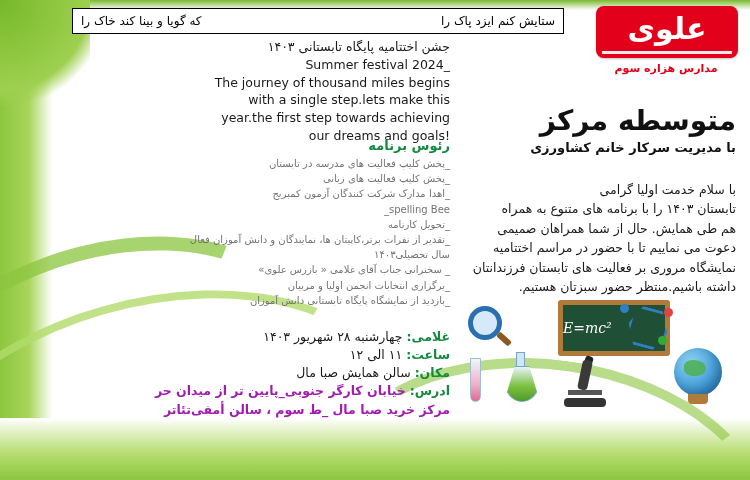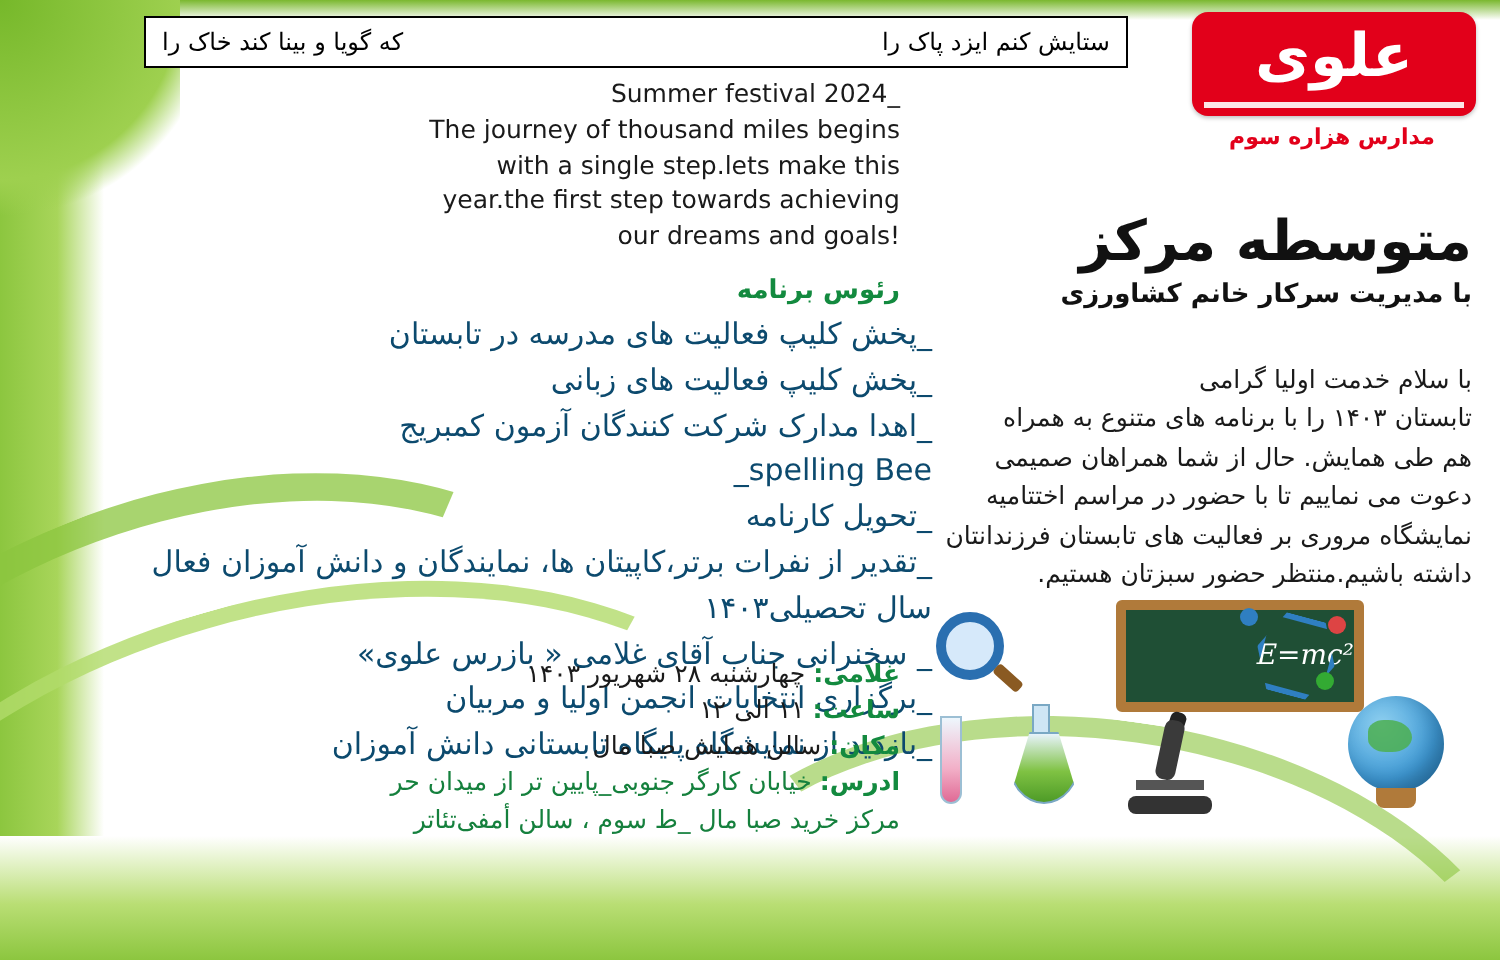--- a/index.html
+++ b/index.html
@@ -182,64 +182,64 @@
     left: 150px; top: 138px;
     width: 300px;
     text-align: right;
     direction: rtl;
     color: #138a3f;
     font-size: 13px;
     font-weight: bold;
   }
   .program-list {
     position: absolute;
-    left: 126px; top: 156px;
+    left: 110px; top: 156px;
     width: 340px;
     text-align: right;
     direction: rtl;
-    color: #0c4a6e;
-    font-size: 15px;
+    color: #737373;
+    font-size: 10px;
     line-height: 1.52;
   }
   .program-list .it { display:block; white-space: nowrap; }
   .program-list .it.ltr { direction: ltr; text-align: right; }
 
   
   .details {
     position: absolute;
     left: 120px; top: 328px;
     width: 330px;
     text-align: right;
     direction: rtl;
     font-size: 12.5px;
     line-height: 1.45;
   }
   .details .row { display:block; }
   .details .k { color: #138a3f; font-weight: bold; }
   .details .v { color: #1a1a1a; }
-  .details .addr { color: #15803d; font-weight: normal; }
+  .details .addr { color: #a21caf; font-weight: bold; }
 
   
   .science {
     position: absolute;
     right: 18px; top: 300px;
     width: 270px;
     height: 110px;
   }
   .board {
     position: absolute;
     left: 96px; top: 0;
-    width: 124px; height: 56px;
+    width: 112px; height: 56px;
     background: #1f4f35;
     border: 5px solid #b07a3a;
     border-radius: 3px;
     box-sizing: border-box;
     display: flex;
     align-items: center;
-    justify-content: flex-end;
+    justify-content: flex-start;
   }
   .board span {
     color: #ffffff;
     font-size: 14px;
     font-style: italic;
     font-family: "DejaVu Serif", serif;
   }
   .magnifier {
     position: absolute;
     left: 6px; top: 6px;
@@ -370,20 +370,21 @@
 
   <div class="school-title">متوسطه مرکز</div>
   <div class="school-manager">با مدیریت سرکار خانم کشاورزی</div>
 
   <div class="poem-box">
     <span class="poem-b">ستایش کنم ایزد پاک را</span>
     <span class="poem-b">که گویا و بینا کند خاک را</span>
   </div>
 
   <div class="intro-block">
+    <span class="ln intro-fa">جشن اختتامیه پایگاه تابستانی ۱۴۰۳</span>
     <span class="ln intro-en">Summer festival 2024_</span>
     <span class="ln intro-en">The journey of thousand miles begins</span>
     <span class="ln intro-en">with a single step.lets make this</span>
     <span class="ln intro-en">year.the first step towards achieving</span>
     <span class="ln intro-en">our dreams and goals!</span>
   </div>
 
   <div style="position:absolute; right:14px; top:180px; width:290px; text-align:right; direction:rtl; font-size:12.5px; line-height:1.55; color:#1a1a1a;">
     <span style="display:block">با سلام خدمت اولیا گرامی</span>
     <span style="display:block">تابستان ۱۴۰۳ را با برنامه های متنوع به همراه</span>

